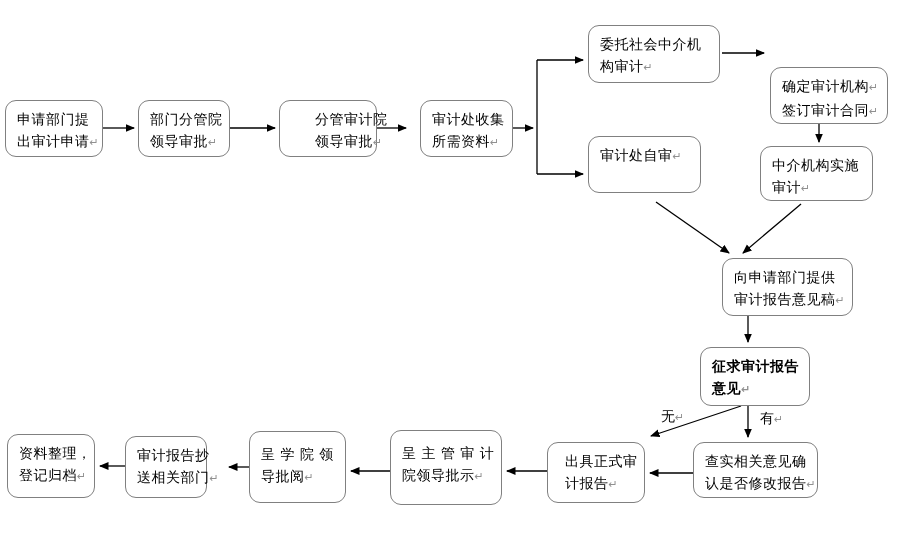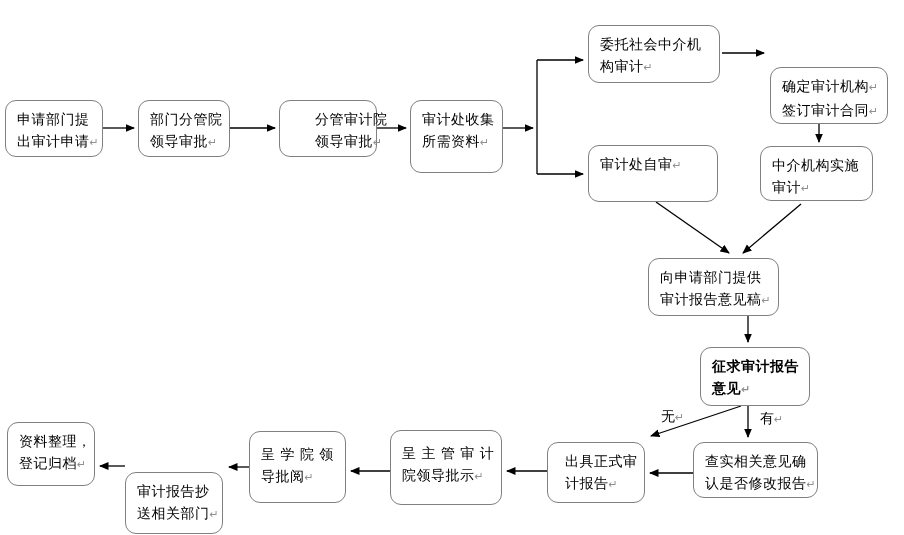--- a/index.html
+++ b/index.html
@@ -30,33 +30,33 @@
     font-size:14px;
     color:#000000;
     white-space:nowrap;
   }
   svg.connectors{position:absolute;left:0;top:0;}
 
   
   #n-submit          {left:5px;   top:100px; width:98px;  height:57px;}
   #n-dept            {left:138px; top:100px; width:92px;  height:57px;}
   #n-vice            {left:279px; top:100px; width:98px;  height:57px;padding-left:35px;}
-  #n-collect         {left:410px; top:100px; width:93px;  height:73px;}
+  #n-collect         {left:420px; top:100px; width:93px;  height:57px;}
   #n-entrust         {left:588px; top:25px;  width:132px; height:58px;}
   #n-contract        {left:770px; top:23px;  width:118px; height:57px;margin-top:44px;}
-  #n-self            {left:588px; top:145px; width:130px; height:57px;}
+  #n-self            {left:588px; top:136px; width:113px; height:57px;}
   #n-intermediary    {left:760px; top:146px; width:113px; height:55px;}
-  #n-draft           {left:648px; top:258px; width:131px; height:58px;}
+  #n-draft           {left:722px; top:258px; width:131px; height:58px;}
   #n-solicit         {left:700px; top:347px; width:110px; height:59px;font-weight:bold;}
   #n-verify          {left:693px; top:442px; width:125px; height:56px;}
   #n-issue           {left:547px; top:442px; width:98px;  height:61px;padding-left:17px;}
   #n-audit-leader    {left:390px; top:430px; width:112px; height:75px;}
   #n-college-leader  {left:249px; top:431px; width:97px;  height:72px;}
-  #n-copy            {left:125px; top:436px; width:98px;  height:62px;margin-top:36px;}
-  #n-archive         {left:7px;   top:422px; width:88px;  height:64px;}
+  #n-copy            {left:125px; top:436px; width:82px;  height:62px;}
+  #n-archive         {left:7px;   top:434px; width:88px;  height:64px;}
 
   #lbl-no  {left:661px; top:408px;}
   #lbl-yes {left:760px; top:410px;}
 </style>
 </head>
 <body>
 
 <div class="canvas">
 
   <svg class="connectors" width="904" height="535" viewBox="0 0 904 535">

